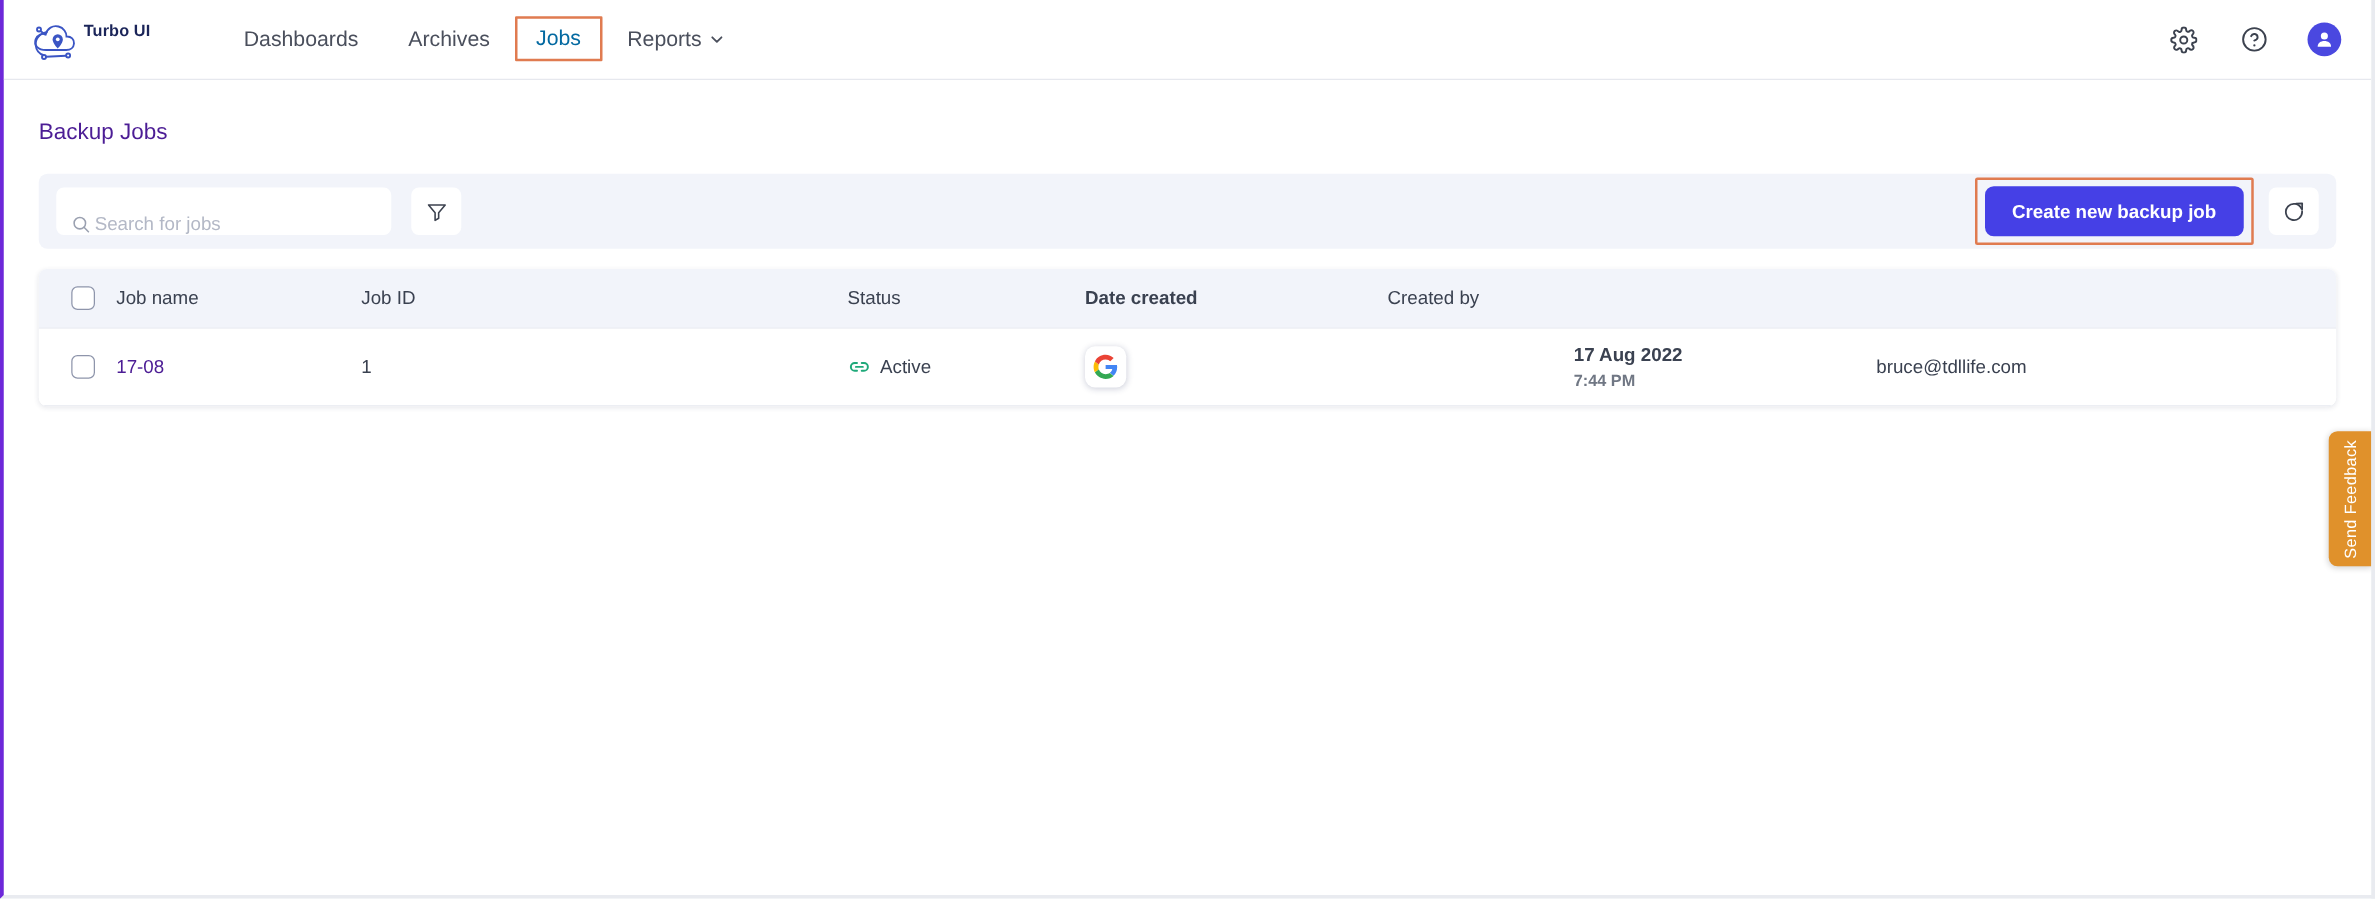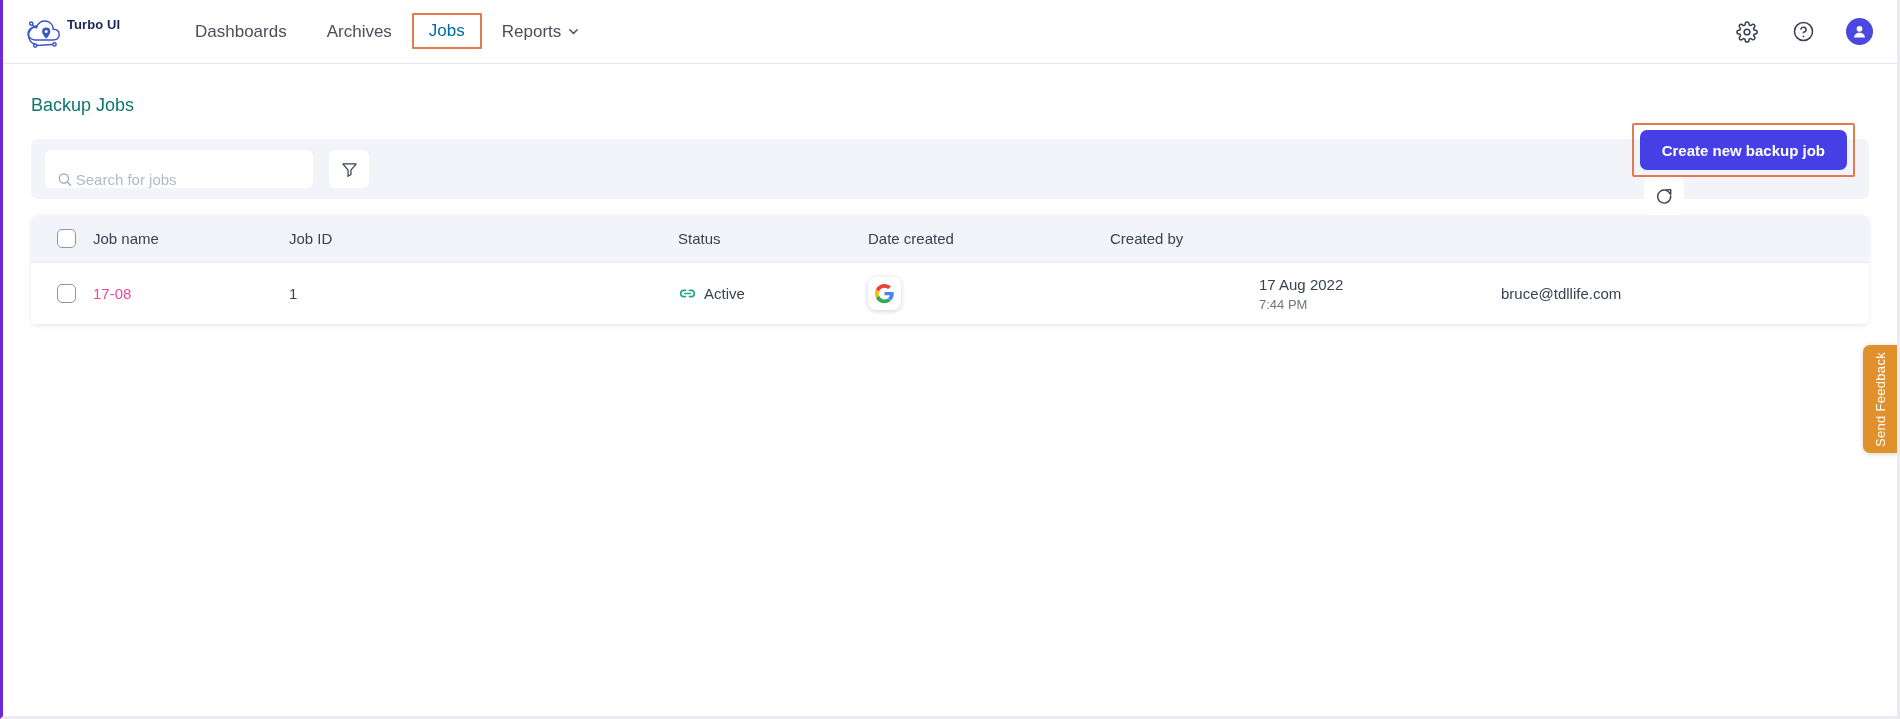--- a/index.html
+++ b/index.html
@@ -97,21 +97,21 @@
     display: flex; align-items: center; justify-content: center;
     cursor: pointer;
   }
 
   
   .page {
     padding: 0 28px;
   }
   .page-title {
     font-size: 18px;
-    color: #0f766e;
+    color: #4c1d95;
     padding: 29px 0 0 0;
     line-height: 24px;
   }
   .page-subtitle {
     font-size: 15px;
     color: #333a48;
     padding: 36px 0 0 0;
     line-height: 20px;
   }
 
@@ -151,22 +151,21 @@
     margin-left: 16px;
     background: #ffffff;
     border-radius: 6px;
     display: flex; align-items: center; justify-content: center;
     cursor: pointer;
   }
 
   .toolbar-right {
     margin-left: auto;
     display: flex;
-    align-items: flex-start;
-    flex-direction: column;
+    align-items: center;
   }
   .create-wrap {
     border: 2.5px solid #e07b50;
     border-radius: 2px;
     padding: 5px 6px;
     display: flex;
     align-items: center;
   }
   .create-btn {
     background: #4540e6;
@@ -211,33 +210,33 @@
     background: #ffffff;
     height: 62px;
     border-bottom: 1px solid #eceef3;
   }
   .cell { font-size: 15px; color: #3a4150; }
   .c-check { width: 62px; flex: none; display: flex; justify-content: center; padding-left: 8px;}
   .c-name  { width: 196px; flex: none; }
   .c-id    { width: 389px; flex: none; }
   .c-status{ width: 190px; flex: none; }
   .c-cloud { width: 391px; flex: none; }
-  .c-date  { width: 242px; flex: none; }
+  .c-date  { width: 242px; flex: none; font-weight: bold; }
   .c-by    { width: 300px; flex: none; }
 
   .checkbox {
     width: 19px; height: 19px;
     border: 1.6px solid #8e95ab;
     border-radius: 5px;
     background: #fff;
     cursor: pointer;
     flex: none;
   }
   .link {
-    color: #ec4899;
+    color: #4c1d95;
     font-size: 15px;
     cursor: pointer;
   }
   .status-cell { display: flex; align-items: center; gap: 7px; }
   .status-text { font-size: 15px; color: #3a4150; }
   .app-chip {
     width: 33px; height: 33px;
     background: #ffffff;
     border-radius: 8px;
     box-shadow: 0 1px 5px rgba(30,40,90,.22);

